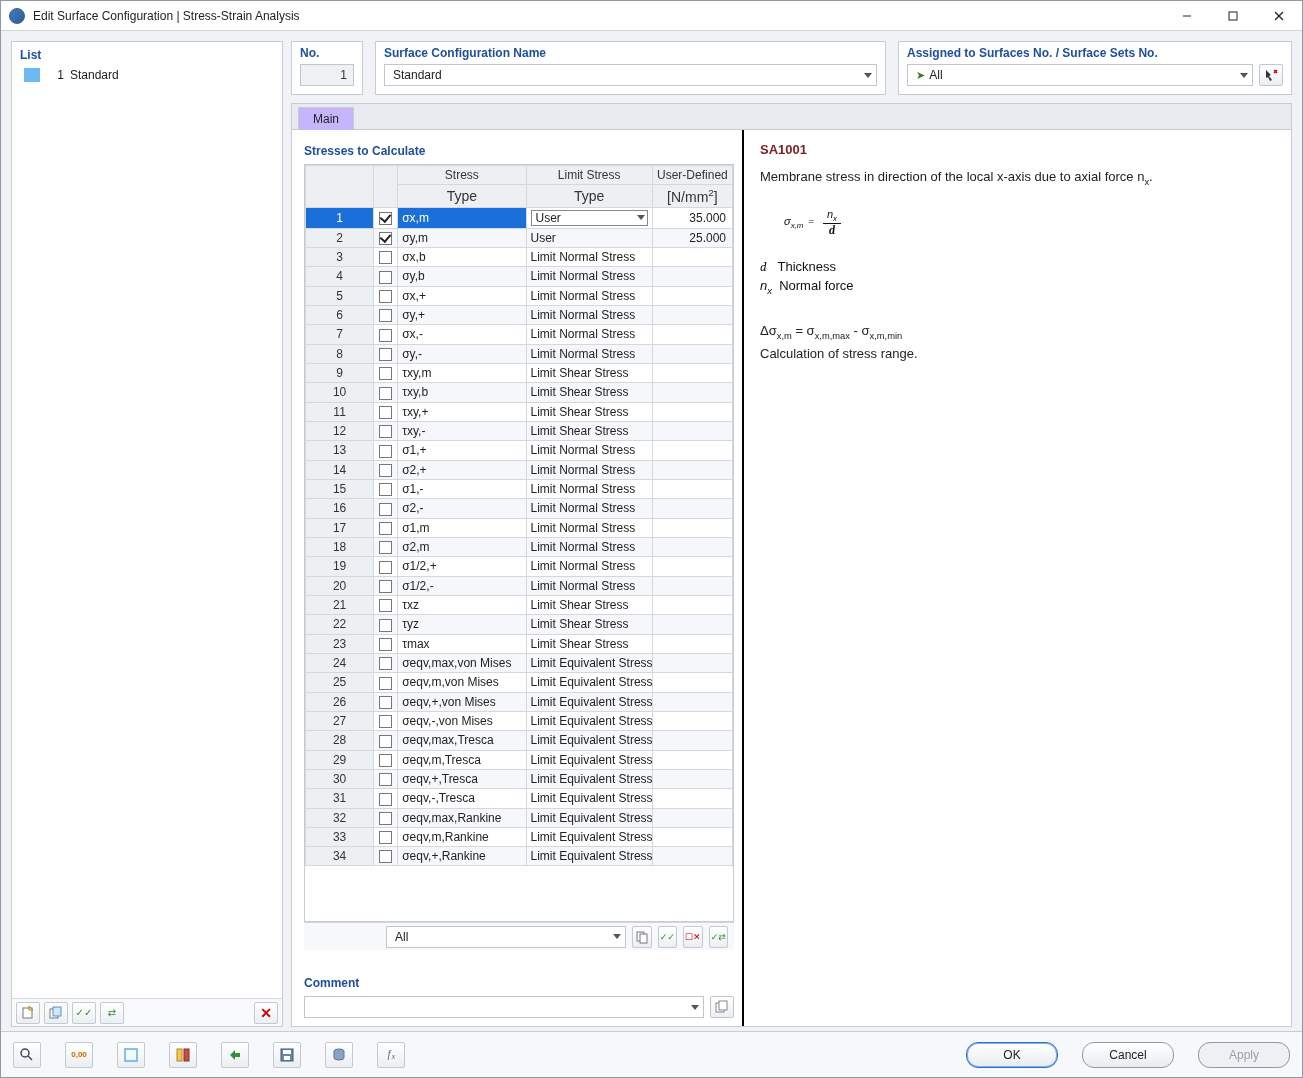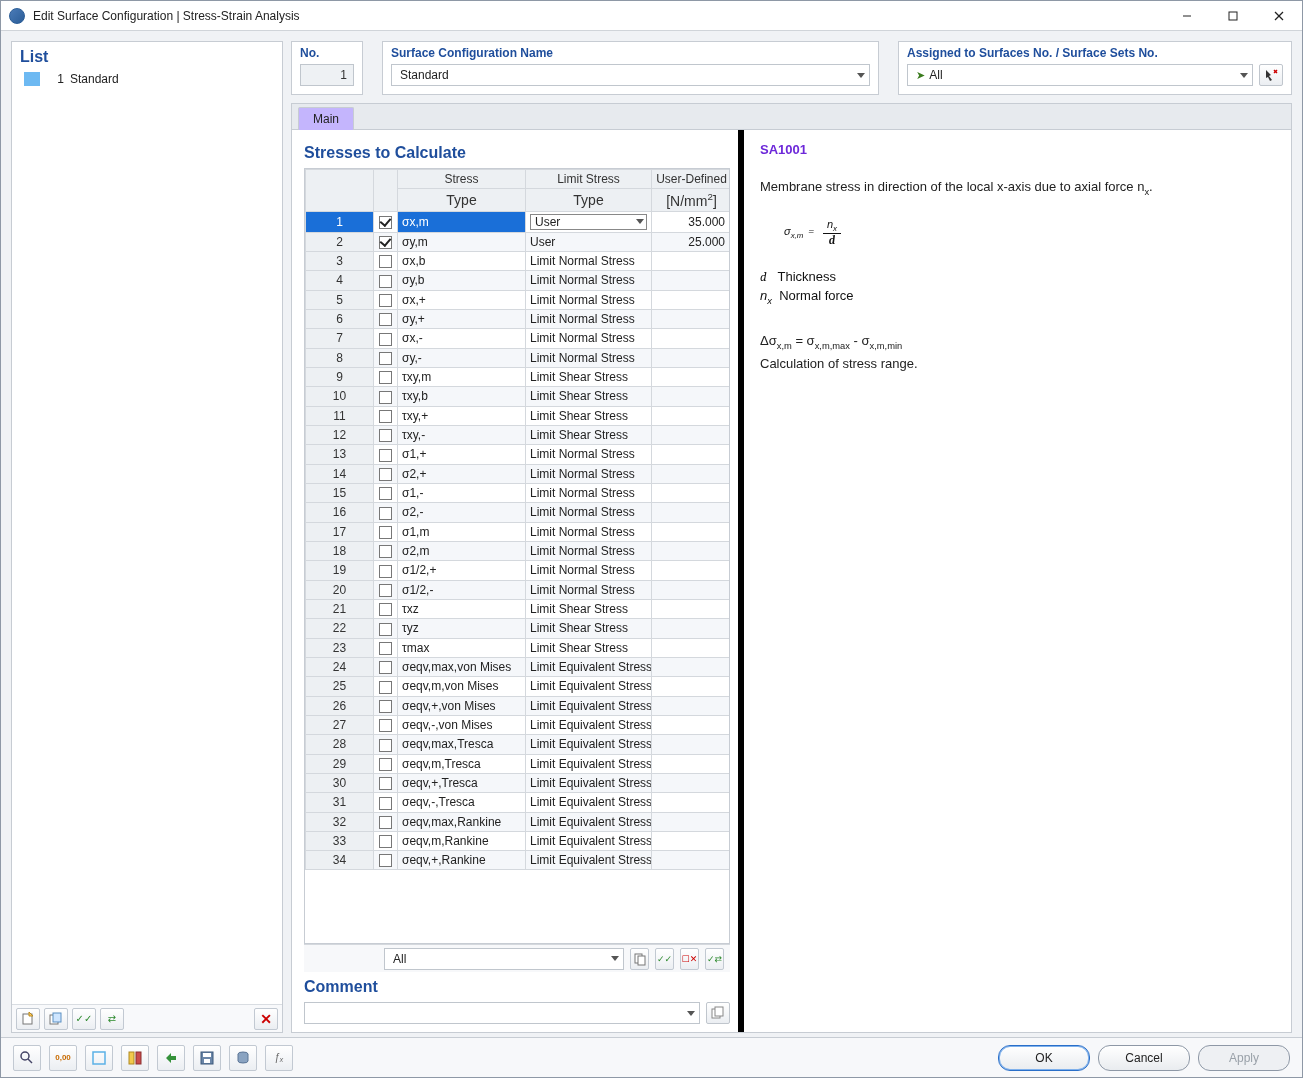--- a/index.html
+++ b/index.html
@@ -11,53 +11,53 @@
   .titlebar .title { flex:0 0 auto; font-size:12px; color:#222; }
   .titlebar .spacer { flex:1; }
   .win-btn { width:46px; height:30px; display:flex; align-items:center; justify-content:center; }
   .win-btn svg { width:10px; height:10px; }
 
   .content { flex:1; display:flex; padding:10px 10px 4px 10px; gap:8px; min-height:0; }
 
   
   .left-panel { width:272px; display:flex; flex-direction:column; }
   .panel { background:#ffffff; border:1px solid #c7ccd3; display:flex; flex-direction:column; }
-  .section-header { color:#1f4e9c; font-weight:600; padding:6px 8px 4px 8px; font-size:16px; }
+  .section-header { color:#1f4e9c; font-weight:600; padding:6px 8px 4px 8px; font-size:12px; }
   .list-area { flex:1; overflow:auto; }
   .list-row { display:flex; align-items:center; height:18px; padding-left:12px; }
   .list-row .swatch { width:16px; height:14px; background:#6db9f2; margin-right:6px; }
   .list-row .idx { width:18px; text-align:right; margin-right:6px; color:#222; }
   .left-toolbar { height:28px; display:flex; align-items:center; gap:4px; padding:2px 4px; border-top:1px solid #d9dde2; background:#f8f9fb; }
   .tb-btn { width:24px; height:22px; border:1px solid #c2c9d2; background:linear-gradient(#ffffff,#ebeef2); border-radius:2px; display:flex; align-items:center; justify-content:center; font-size:10px; color:#4a6; }
   .tb-btn.red { color:#c00; font-weight:bold; font-size:14px; margin-left:auto; }
   .left-panel .panel { flex:1; }
 
   
   .right-area { flex:1; display:flex; flex-direction:column; gap:8px; min-width:0; }
-  .top-row { display:flex; gap:19px; }
+  .top-row { display:flex; gap:12px; }
   .group { background:#ffffff; border:1px solid #c7ccd3; padding:4px 8px 8px 8px; display:flex; flex-direction:column; }
   .group.no { width:72px; }
   .group.name { flex:1; }
   .group.assigned { width:394px; }
   .group .label { color:#1f4e9c; font-weight:600; font-size:12px; margin-bottom:4px; }
   .num-input { height:22px; border:1px solid #c0c6cd; background:#eef1f4; text-align:right; padding:0 6px; font-size:12px; color:#333; }
   .combo { height:22px; border:1px solid #c0c6cd; background:#ffffff; display:flex; align-items:center; padding:0 4px 0 8px; font-size:12px; position:relative; }
   .combo .caret { margin-left:auto; }
   .assigned-row { display:flex; gap:6px; align-items:center; }
   .assigned-row .combo { flex:1; }
   .assigned-row .combo .arrow-ico { color:#3b7c1f; margin-right:4px; font-size:11px; }
   .pick-btn { width:24px; height:22px; border:1px solid #c0c6cd; background:linear-gradient(#fff,#ebeef2); border-radius:2px; display:flex; align-items:center; justify-content:center; position:relative; }
   .pick-btn svg { width:14px; height:14px; }
 
   
   .tabs-panel { flex:1; background:#ffffff; border:1px solid #c7ccd3; display:flex; flex-direction:column; min-height:0; }
   .tabstrip { display:flex; background:#e7eaee; border-bottom:1px solid #c7ccd3; padding-left:6px; height:26px; align-items:flex-end; }
   .tab { padding:4px 14px; border:1px solid #c7ccd3; border-bottom:none; background:#c4b5fd; font-size:12px; border-radius:2px 2px 0 0; margin-bottom:-1px; }
   .tabbody { flex:1; display:flex; min-height:0; }
-  .tab-left { width:452px; display:flex; flex-direction:column; border-right:6px solid #000000; padding:8px 8px 8px 12px; min-height:0; }
+  .tab-left { width:452px; display:flex; flex-direction:column; border-right:2px solid #000000; padding:8px 8px 8px 12px; min-height:0; }
   .tab-right { flex:1; padding:12px 16px; font-size:13px; color:#111; }
 
   .table-wrap { flex:1; border:1px solid #c7ccd3; display:flex; flex-direction:column; min-height:0; margin-top:2px; }
   .table-scroll { flex:1; overflow-x:hidden; overflow-y:auto; }
   .table-scroll::-webkit-scrollbar { width:17px; }
   .table-scroll::-webkit-scrollbar-track { background:#f0f0f0; }
   .table-scroll::-webkit-scrollbar-thumb { background:#c6c6c6; border:1px solid #a8a8a8; }
   table.grid { border-collapse:collapse; width:100%; font-size:12px; table-layout:fixed; }
   table.grid th, table.grid td { border:1px solid #d4d8dd; padding:2px 4px; height:18px; white-space:nowrap; overflow:hidden; }
   table.grid thead th { background:#edf0f3; font-weight:400; color:#333; text-align:center; }
@@ -71,40 +71,40 @@
   table.grid td.userdef { text-align:right; padding-right:6px; }
   tr.sel td.rownum { background:#1a6fd8; color:#fff; }
   tr.sel td.stress { background:#1a6fd8; color:#fff; }
   tr.sel td.limit .in-combo { border:1px solid #888; background:#fff; display:flex; align-items:center; padding:0 2px 0 4px; height:16px; }
   tr.sel td.limit .caret { margin-left:auto; }
   tr.alt td.stress, tr.alt td.limit, tr.alt td.userdef, tr.alt td.chk { background:#f5f7fa; }
 
   .table-footer { height:28px; display:flex; align-items:center; gap:6px; padding:2px 6px; background:#f7f8fa; border-top:1px solid #d4d8dd; }
   .table-footer .combo { flex:0 0 240px; }
 
-  .comment-block { margin-top:0; }
+  .comment-block { margin-top:20px; }
   .comment-row { display:flex; gap:6px; align-items:center; margin-top:2px; }
   .comment-row .combo { flex:1; }
 
   .caret { width:0; height:0; border-left:4px solid transparent; border-right:4px solid transparent; border-top:5px solid #555; }
 
   
-  .help-title { font-weight:700; font-size:13px; margin-bottom:20px; color:#6d28d9; }
+  .help-title { font-weight:700; font-size:13px; margin-bottom:10px; color:#7f1d1d; }
   .help-text { font-size:13px; line-height:1.6; color:#222; }
   .formula { margin:18px 0 22px 24px; font-style:italic; font-family:"Cambria Math", Cambria, serif; font-size:11px; }
   .formula .frac { display:inline-block; vertical-align:middle; text-align:center; margin-left:4px; }
   .formula .frac .num { display:block; border-bottom:1px solid #111; padding:0 4px; font-weight:400; }
   .formula .frac .den { display:block; padding:0 4px; font-weight:600; }
   .legend { margin-top:6px; }
   .legend div { margin:4px 0; }
   .sub1 { font-size:0.72em; vertical-align:sub; }
   .ital { font-style:italic; font-family:"Cambria Math", Cambria, serif; }
 
   
-  .bottom { height:40px; border-top:1px solid #c7ccd3; background:#f7f8fa; display:flex; align-items:center; padding:0 12px; gap:8px; }
+  .bottom { height:46px; border-top:1px solid #c7ccd3; background:#f7f8fa; display:flex; align-items:center; padding:0 12px; gap:24px; }
   .bottom .tb-btn { width:28px; height:26px; }
   .bottom .spacer { flex:1; }
   .push-btn { width:92px; height:26px; border:1px solid #8e98a6; background:linear-gradient(#ffffff,#e9ecef); border-radius:12px; font-size:12px; display:flex; align-items:center; justify-content:center; }
   .push-btn.primary { border:1px solid #2a6fc9; box-shadow:inset 0 0 0 1px #7fb1ec; }
   .push-btn.disabled { color:#9aa1a9; background:#eef0f3; }
 
   sup { font-size:0.7em; }
 </style>
 </head>
 <body>

